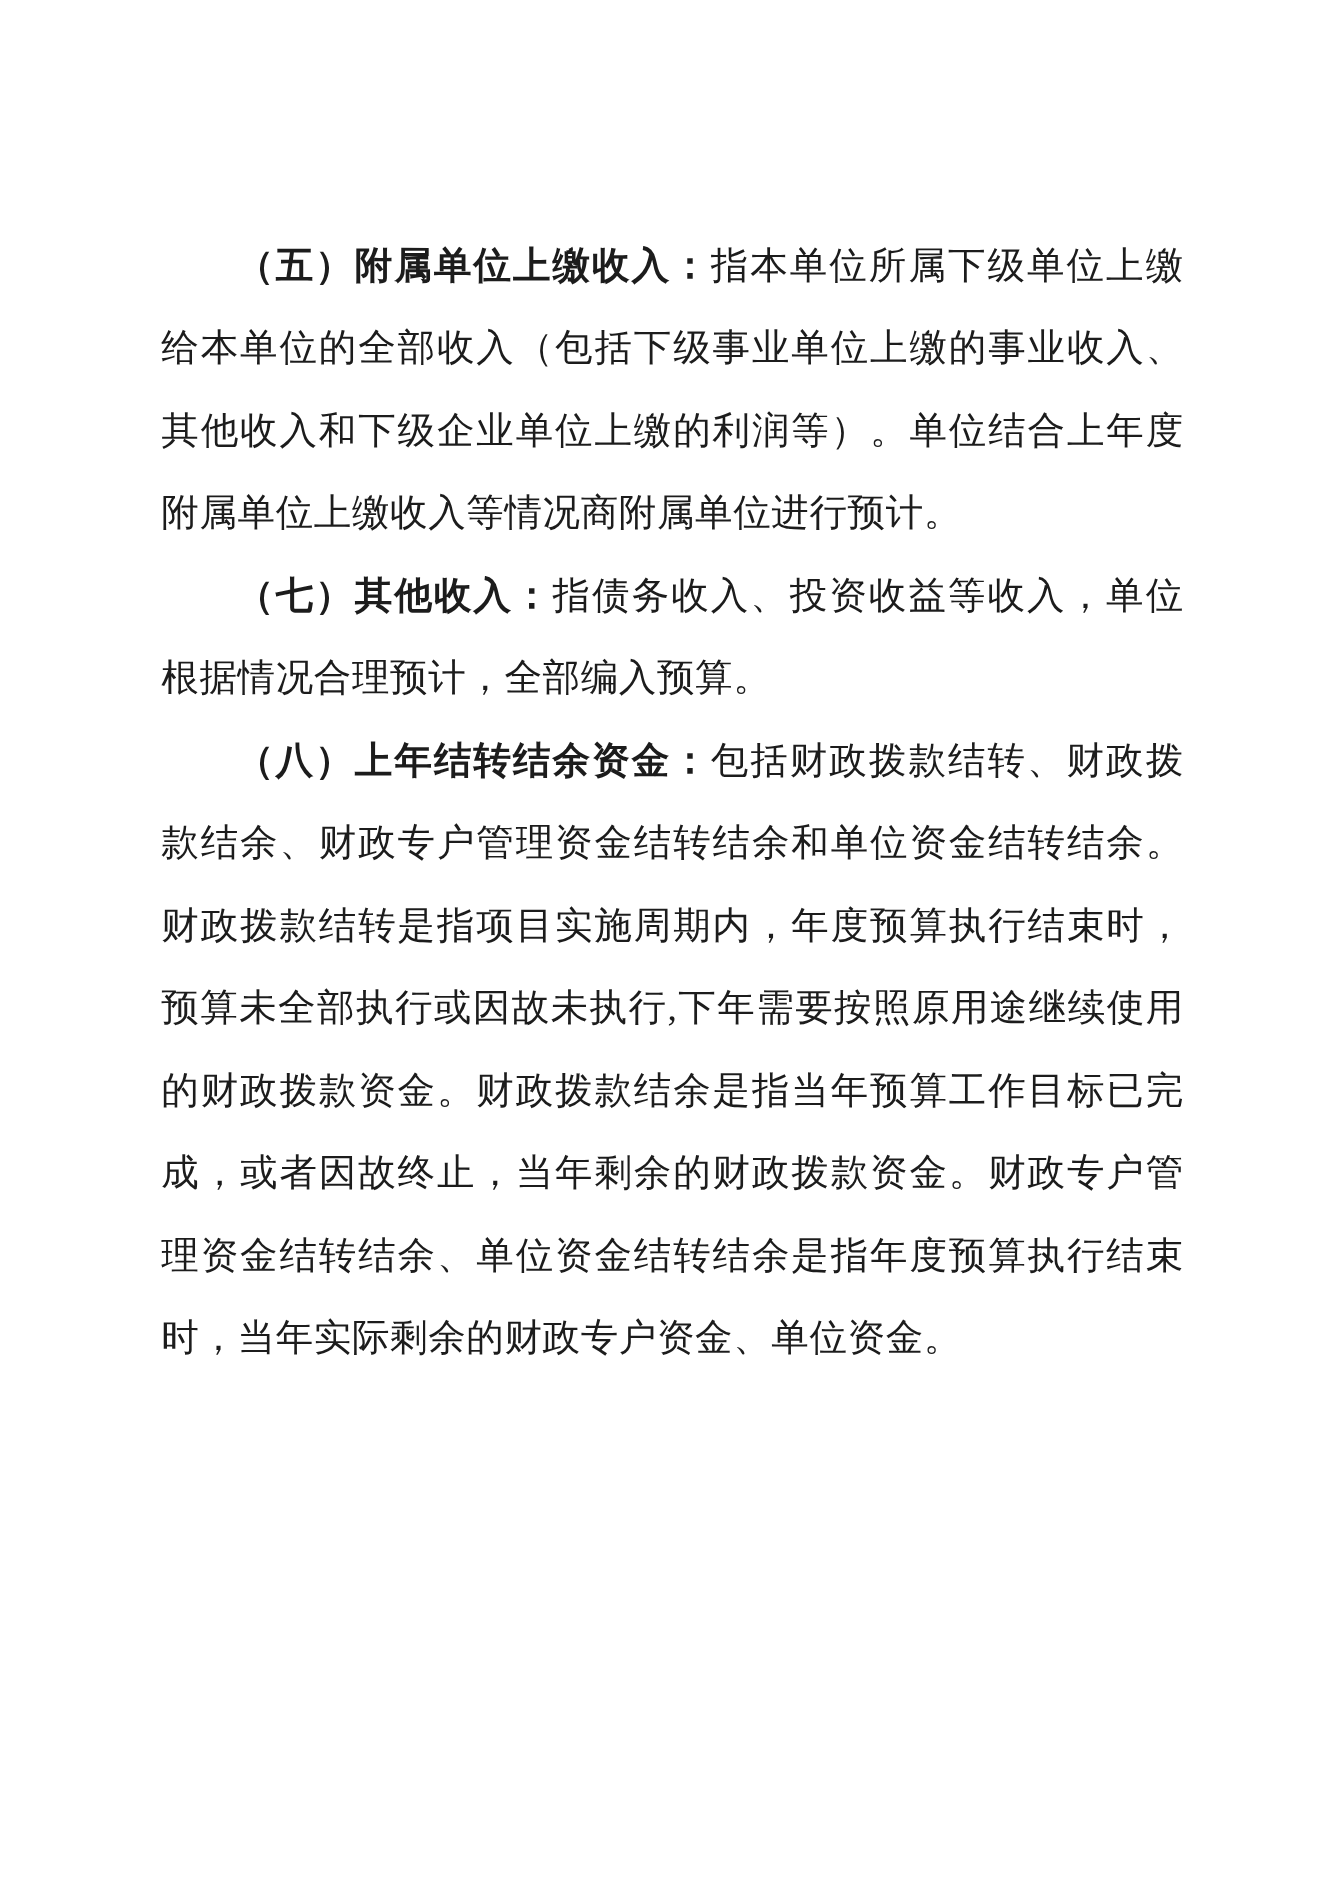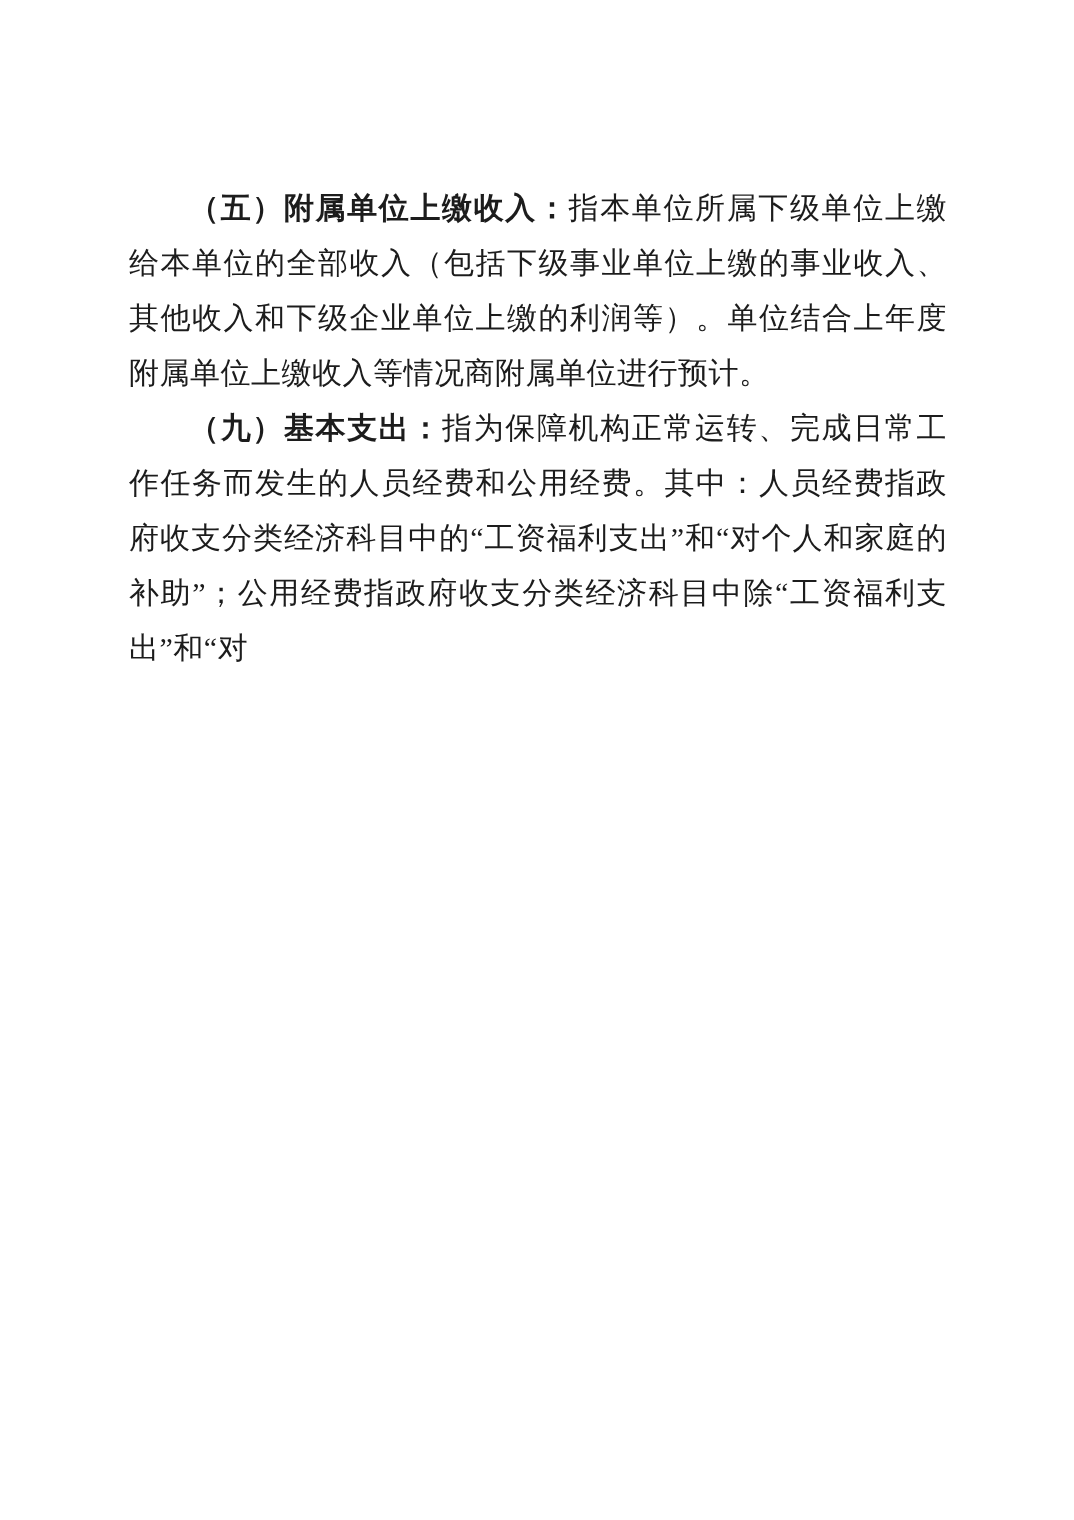--- a/index.html
+++ b/index.html
@@ -18,21 +18,21 @@
     inset: 0;
     background: #ffffff;
   }
   .doc {
     position: absolute;
     left: 129px;
     top: 180px;
     width: 818px;
     font-family: "Liberation Serif", "DejaVu Serif", serif;
     font-size: 30px;
-    line-height: 55px;
+    line-height: 66px;
     color: #1c1c1c;
     text-align: justify;
     text-justify: inter-character;
     letter-spacing: 0.5px;
   }
   .para {
     margin: 0;
     padding: 0;
     text-indent: 2em;
   }
@@ -41,17 +41,18 @@
   }
 </style>
 </head>
 <body>
 
 <div class="page">
   <main class="doc" id="doc-body">
   <p class="para"><strong class="lead">（五）附属单位上缴收入：</strong><span class="body-text">指本单位所属下级单位上缴给本单位的全部收入（包括下级事业单位上缴的事业收入、其他收入和下级企业单位上缴的利润等）。单位结合上年度附属单位上缴收入等情况商附属单位进行预计。</span></p>
 
 
+  <p class="para"><strong class="lead">（七）其他收入：</strong><span class="body-text">指债务收入、投资收益等收入，单位根据情况合理预计，全部编入预算。</span></p>
 
+  <p class="para"><strong class="lead">（八）上年结转结余资金：</strong><span class="body-text">包括财政拨款结转、财政拨款结余、财政专户管理资金结转结余和单位资金结转结余。财政拨款结转是指项目实施周期内，年度预算执行结束时，预算未全部执行或因故未执行,下年需要按照原用途继续使用的财政拨款资金。财政拨款结余是指当年预算工作目标已完成，或者因故终止，当年剩余的财政拨款资金。财政专户管理资金结转结余、单位资金结转结余是指年度预算执行结束时，当年实际剩余的财政专户资金、单位资金。</span></p>
 
-  <p class="para"><strong class="lead">（九）基本支出：</strong><span class="body-text">指为保障机构正常运转、完成日常工作任务而发生的人员经费和公用经费。其中：人员经费指政府收支分类经济科目中的“工资福利支出”和“对个人和家庭的补助”；公用经费指政府收支分类经济科目中除“工资福利支出”和“对</span></p>
 </main>
 </div>
 
 </body></html>

